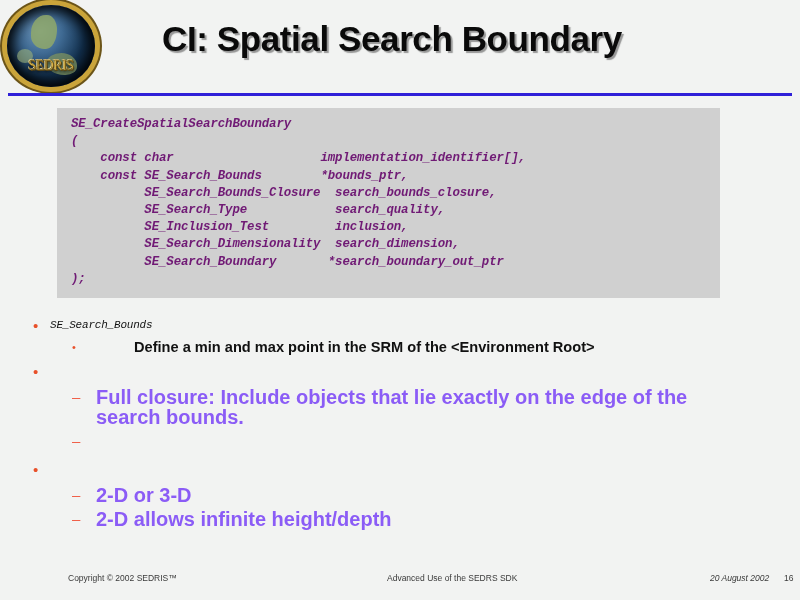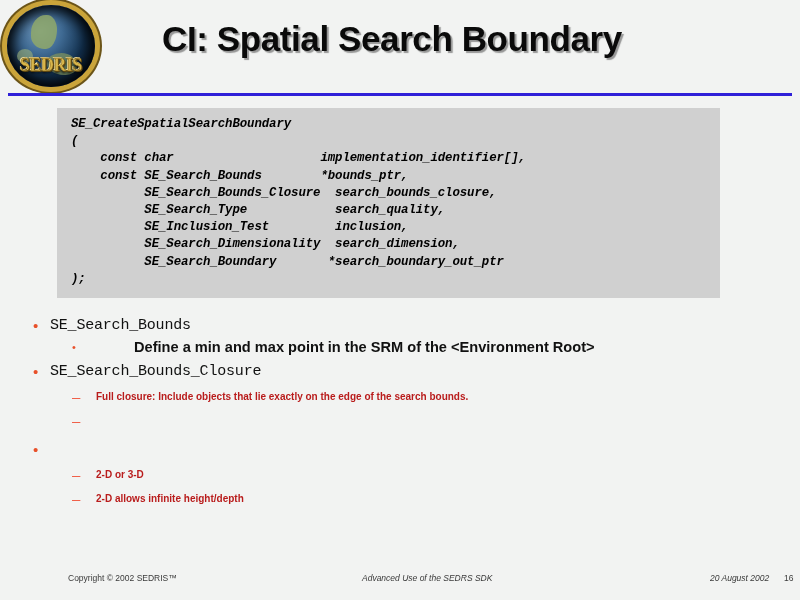--- a/index.html
+++ b/index.html
@@ -63,22 +63,22 @@
     width: 16px; height: 14px;
     left: 10px; top: 44px;
     background: #9db27c;
     border-radius: 50%;
     opacity: .6;
   }
   #logo .logo-word {
     position: relative;
     z-index: 3;
     font-family: "Liberation Serif", serif;
-    font-weight: bold;
-    font-size: 18px;
+    font-weight: normal;
+    font-size: 14px;
     letter-spacing: -0.5px;
     color: #d9b64a;
     text-shadow: 1px 1px 0 #5a4410, -1px -1px 0 #f2dc96, 0 2px 3px #000;
     margin-top: 39px;
     -webkit-text-stroke: 0.4px #6b5116;
   }
 
   #slide-title {
     position: absolute;
     left: 150px;
@@ -113,21 +113,21 @@
     box-sizing: border-box;
     padding: 8px 0 0 14px;
   }
   #code-block pre {
     margin: 0;
     font-family: "Liberation Mono", "DejaVu Sans Mono", monospace;
     font-style: italic;
     font-weight: bold;
     font-size: 12.4px;
     line-height: 17.2px;
-    color: #000000;
+    color: #701a75;
     white-space: pre;
     letter-spacing: -0.1px;
   }
 
   
   #content-list {
     position: absolute;
     left: 28px;
     top: 312px;
     width: 748px;
@@ -145,21 +145,22 @@
     flex: 0 0 22px;
     color: #e8502a;
     font-size: 15px;
     line-height: 23px;
     text-align: left;
     padding-left: 5px;
     box-sizing: border-box;
   }
   .lvl1 .text {
     font-family: "Liberation Mono", "DejaVu Sans Mono", monospace;
-    font-size: 15px;
+    font-style: italic;
+    font-size: 11px;
     line-height: 23px;
     color: #111;
     letter-spacing: -0.2px;
   }
 
   
   .lvl2 { margin-left: 40px; }
   .lvl2 .marker {
     width: 22px;
     flex: 0 0 22px;
@@ -182,42 +183,42 @@
   .lvl2d .marker {
     width: 28px;
     flex: 0 0 28px;
     color: #f0604a;
     font-size: 15px;
     line-height: 20px;
     padding-left: 4px;
     box-sizing: border-box;
   }
   .lvl2d .text {
-    font-size: 10px;
+    font-size: 20px;
     font-weight: bold;
     line-height: 20px;
-    color: #b91c1c;
+    color: #8b5cf6;
     max-width: 650px;
   }
 
   .spacer-sm { height: 5px; }
 
   
   #slide-footer {
     position: absolute;
     left: 0;
     top: 570px;
     width: 800px;
     height: 20px;
     font-size: 8.5px;
     color: #3a3a3a;
     margin-left: 44px;
   }
   #footer-copyright { position: absolute; left: 24px; top: 3px; }
-  #footer-center    { position: absolute; left: 318px; top: 3px; font-style: italic; }
+  #footer-center    { position: absolute; left: 343px; top: 3px; }
   #footer-date      { position: absolute; left: 666px; top: 3px; font-style: italic; }
   #footer-pagenum   { position: absolute; left: 740px; top: 3px; }
 </style>
 </head>
 <body>
 
 <div id="slide-header">
 
   <div id="logo">
     <span class="globe-land-a"></span>
@@ -251,21 +252,20 @@
     <span class="text">SE_Search_Bounds</span>
   </div>
 
   <div class="row lvl2">
     <span class="marker">•</span>
     <span class="text">Define a min and max point in the SRM of the &lt;Environment Root&gt;</span>
   </div>
 
   <div class="row lvl1">
     <span class="marker">•</span>
-    <span class="text">SE_Search_Bounds_Closure</span>
   </div>
 
   <div class="row lvl2d">
     <span class="marker">–</span>
     <span class="text">Full closure: Include objects that lie exactly on the edge of the search bounds.</span>
   </div>
 
   <div class="row lvl2d">
     <span class="marker">–</span>
   </div>

